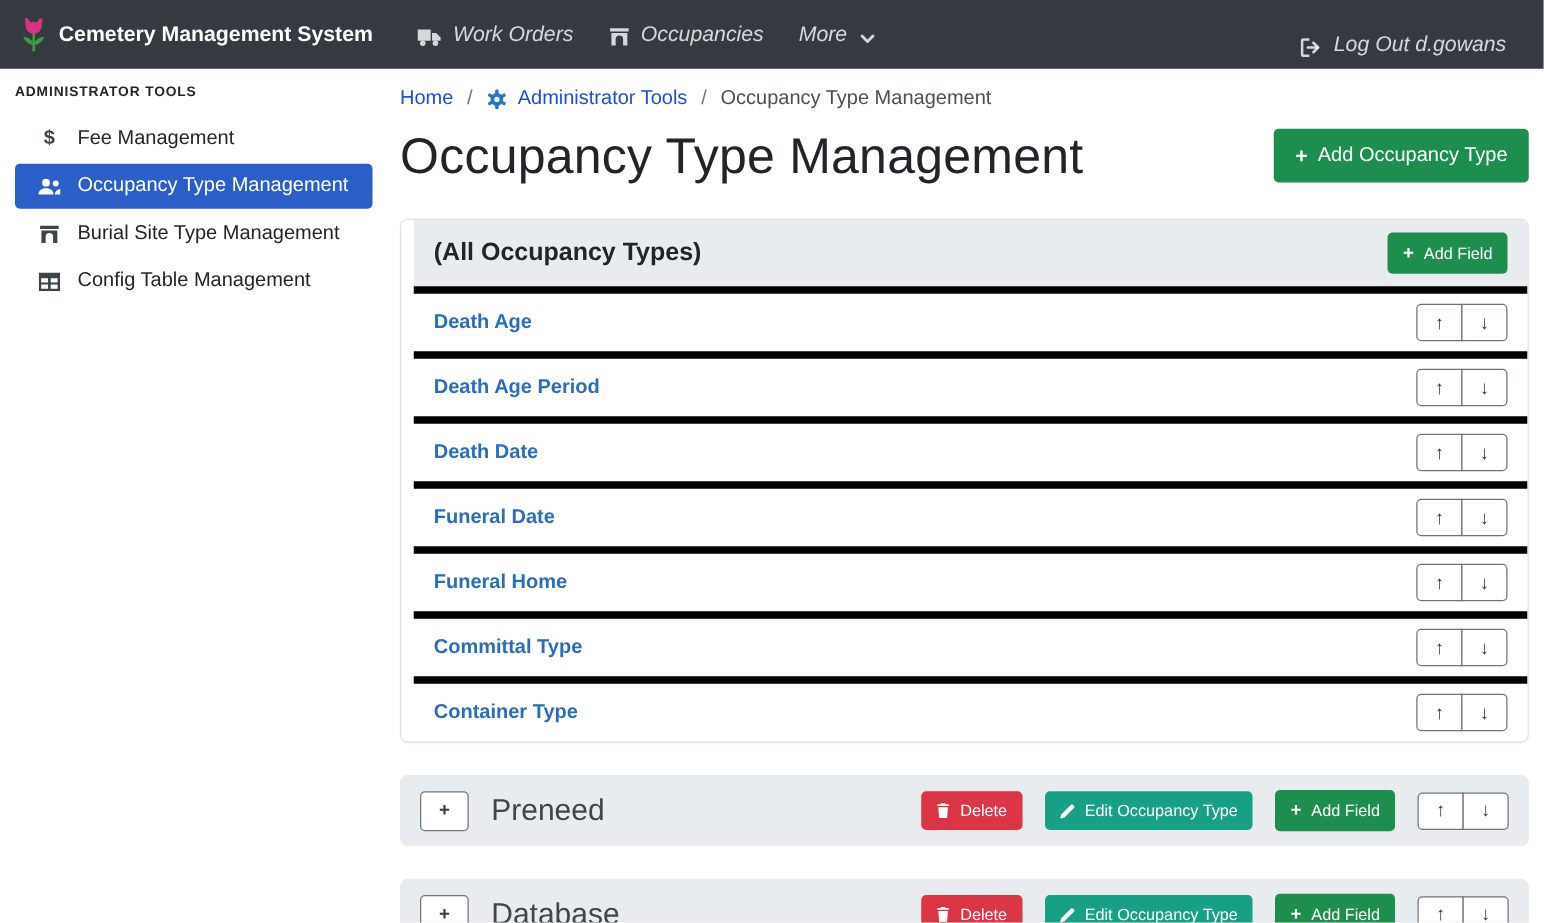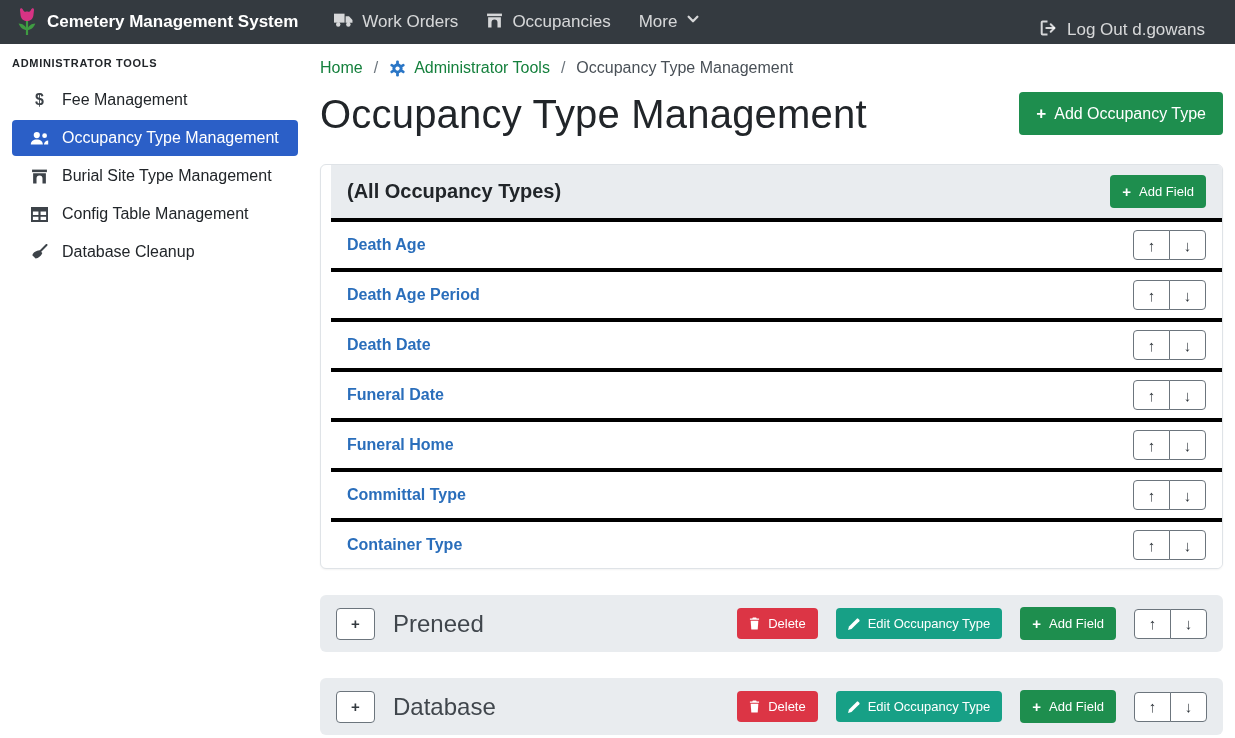--- a/index.html
+++ b/index.html
@@ -4,29 +4,29 @@
 <style>
   * { margin:0; padding:0; box-sizing:border-box; }
   html,body { width:1235px; height:738px; overflow:hidden; }
   body {
     font-family:"Liberation Sans", sans-serif;
     background:#fff; color:#212529;
   }
 
   
   .navbar {
-    height:44px; background:#343a40;
+    height:55px; background:#343a40;
     display:flex; align-items:center; padding:0 16px;
   }
   .brand { display:flex; align-items:center; gap:9px; color:#fff; font-weight:700; font-size:17px; margin-right:22px; cursor:pointer; white-space:nowrap; }
   .nav-links { display:flex; align-items:center; flex:1; }
   .nav-link {
-    display:flex; align-items:flex-start; gap:9px;
+    display:flex; align-items:flex-end; gap:9px;
     color:rgba(255,255,255,.8); font-size:17px;
-    padding:8px 14px; cursor:pointer; white-space:nowrap;
+    padding:8px 14px; cursor:pointer; white-space:nowrap;font-style:italic;
   }
   .logout-link { margin-left:auto;margin-top:16px; }
 
   
   .layout { display:flex; height:624px; }
   .sidebar { width:308px; flex-shrink:0; padding-top:13px; }
   .sidebar-title {
     font-size:11px; font-weight:700; letter-spacing:.7px;
     text-transform:uppercase; color:#212529;
     padding:0 12px; margin-bottom:13px;
@@ -38,21 +38,21 @@
   }
   .si-icon { width:19px; display:inline-flex; justify-content:center; color:#3d4349; flex-shrink:0; }
   .side-item.active { background:#2b5fc7; color:#fff; }
   .side-item.active .si-icon { color:#fff; }
   .dollar-glyph { font-weight:700; font-size:16px; }
 
   
   .main { flex:1; min-width:0; padding:9px 12px 0 12px; }
 
   .breadcrumb { display:flex; align-items:center; gap:11px; font-size:16px; padding:6px 0 0 0; }
-  .crumb-link { color:#15803d; cursor:pointer; display:inline-flex; align-items:center; gap:8px; }
+  .crumb-link { color:#1d4ed8; cursor:pointer; display:inline-flex; align-items:center; gap:8px; }
   .crumb-sep { color:#6c757d; }
   .crumb-current { color:#495057; }
 
   .title-row { display:flex; justify-content:space-between; align-items:flex-start; margin-top:15px; }
   .page-title { font-size:40px; font-weight:500; color:#212529; letter-spacing:.2px; }
 
   .btn {
     border:none; border-radius:4px; cursor:pointer;
     font-family:inherit; display:inline-flex; align-items:center; gap:8px;
     white-space:nowrap; line-height:1;
@@ -71,21 +71,21 @@
     margin-top:27px; border:1px solid #dfe3e7; border-radius:6px;
     box-shadow:0 1px 2px rgba(0,0,0,.05); overflow:hidden; background:#fff;padding-left:10px;
   }
   .card-header {
     background:#e9ecef; padding:10px 16px;
     display:flex; align-items:center; justify-content:space-between;
   }
   .card-header-title { font-size:20px; font-weight:700; color:#212529; }
   .field-row {
     display:flex; align-items:center; justify-content:space-between;
-    padding:8px 16px; border-top:4px solid #000000; background:#fff;
+    padding:8px 16px; border-top:6px solid #000000; background:#fff;
   }
   .field-link { color:#2a6ebb; font-weight:700; font-size:16px; cursor:pointer; }
 
   .arrow-group { display:inline-flex; }
   .arrow-btn {
     width:37px; height:30px; background:#fff; border:1px solid #6c757d;
     color:#343a40; font-size:15px; cursor:pointer;
     display:inline-flex; align-items:center; justify-content:center;
   }
   .arrow-btn.up { border-radius:4px 0 0 4px; }
@@ -194,29 +194,20 @@
 
     <div class="side-item">
       <span class="si-icon">
         <svg width="17" height="15" viewBox="0 0 16 14">
           <path fill="currentColor" fill-rule="evenodd" d="M0 0h16v14H0z M1.8 4.2h5.2v3.2H1.8z M9 4.2h5.2v3.2H9z M1.8 9h5.2v3.2H1.8z M9 9h5.2v3.2H9z"></path>
         </svg>
       </span>
       <span>Config Table Management</span>
     </div>
 
-    <div class="side-item">
-      <span class="si-icon">
-        <svg width="17" height="16" viewBox="0 0 16 16">
-          <path d="M15 1L8.8 7.2" stroke="currentColor" stroke-width="2" stroke-linecap="round"></path>
-          <path d="M8 6.2l2.8 2.8c-.9 2.6-3.2 4.8-6.7 5.6L.8 11.2c1.2-3.4 4-4.4 7.2-5z" fill="currentColor"></path>
-        </svg>
-      </span>
-      <span>Database Cleanup</span>
-    </div>
   </aside>
 
   <main class="main">
 
     <div class="breadcrumb">
       <span class="crumb-link">Home</span>
       <span class="crumb-sep">/</span>
       <span class="crumb-link">
         <span>
           <svg width="17" height="17" viewBox="0 0 16 16">

